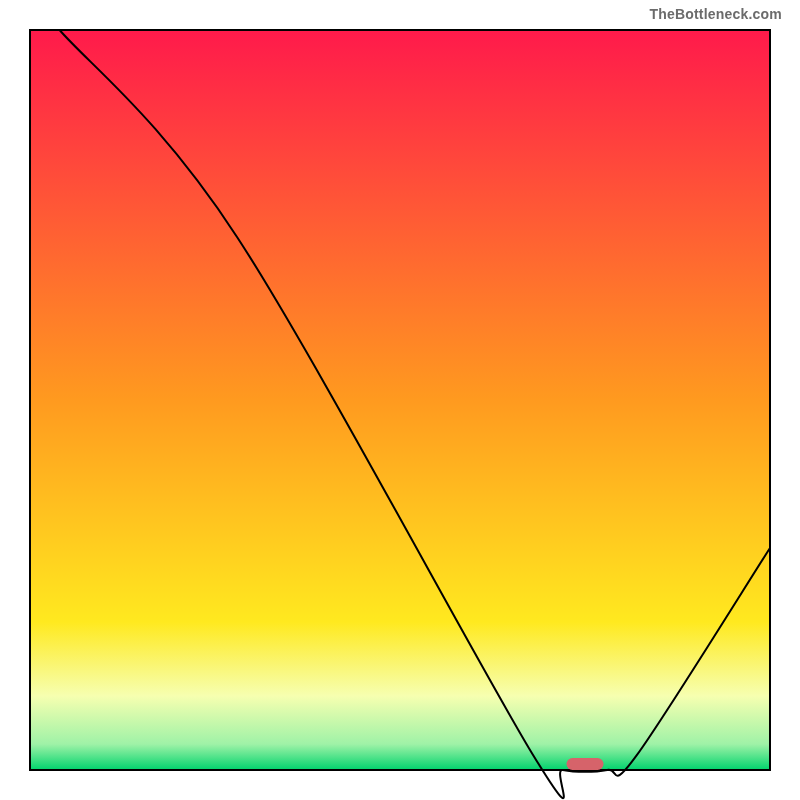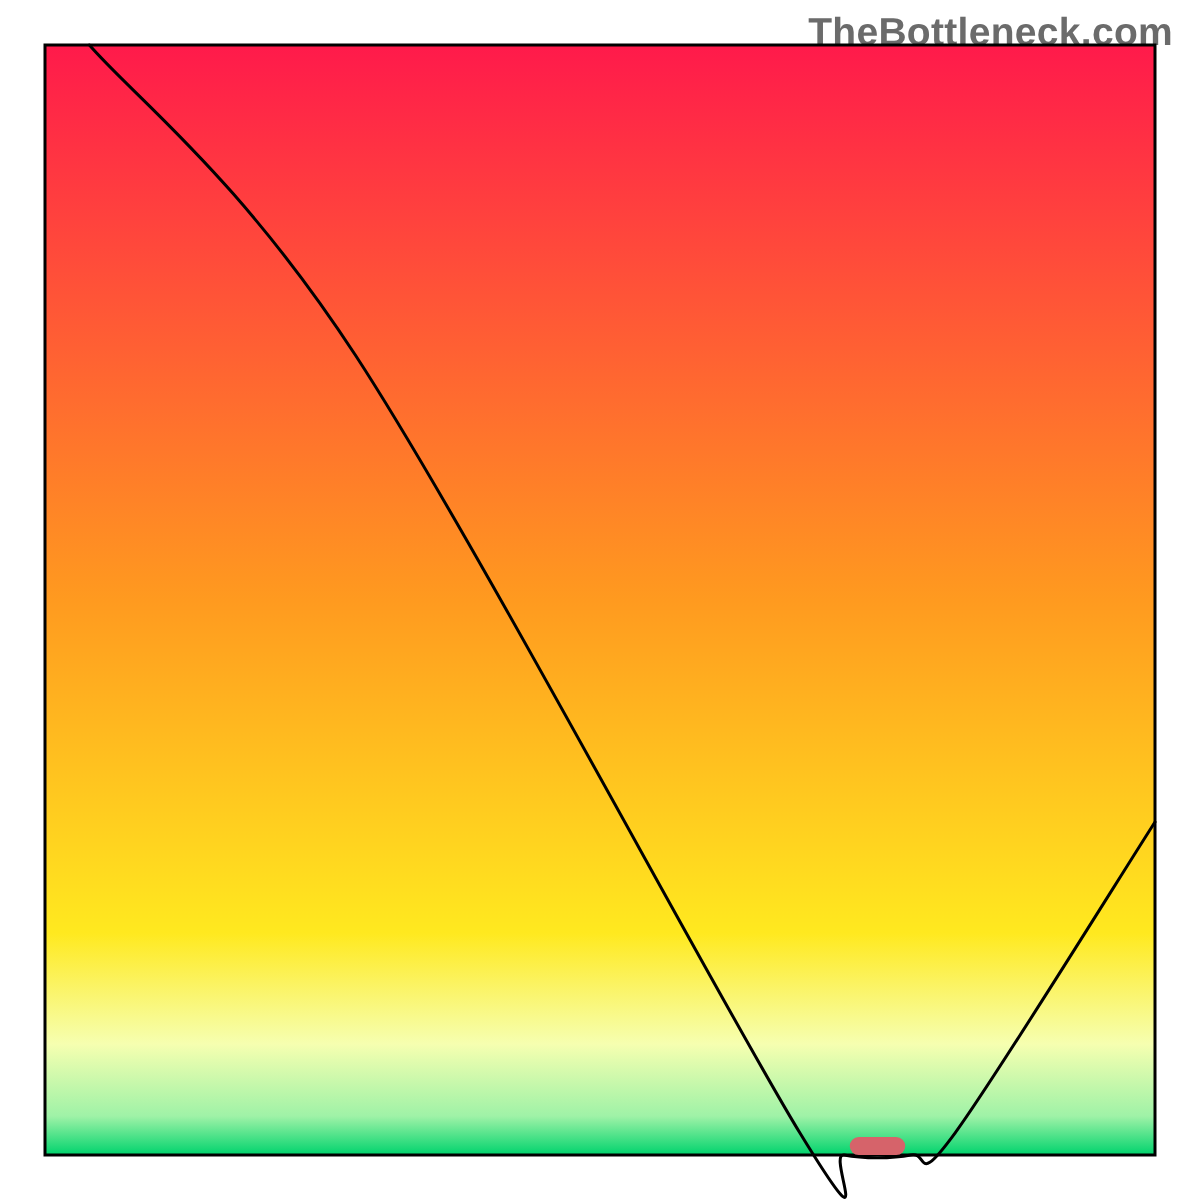--- a/index.html
+++ b/index.html
@@ -7,21 +7,21 @@
   .stage {
     position: relative;
     width: 800px;
     height: 800px;
   }
   .watermark {
     position: absolute;
     top: 6px;
     right: 18px;
     font-family: Arial, Helvetica, sans-serif;
-    font-size: 26px;
+    font-size: 14px;
     font-weight: 600;
     color: #6b6b6b;
     letter-spacing: 0.2px;
   }
   svg.chart {
     position: absolute;
     left: 0;
     top: 0;
   }
 </style>

